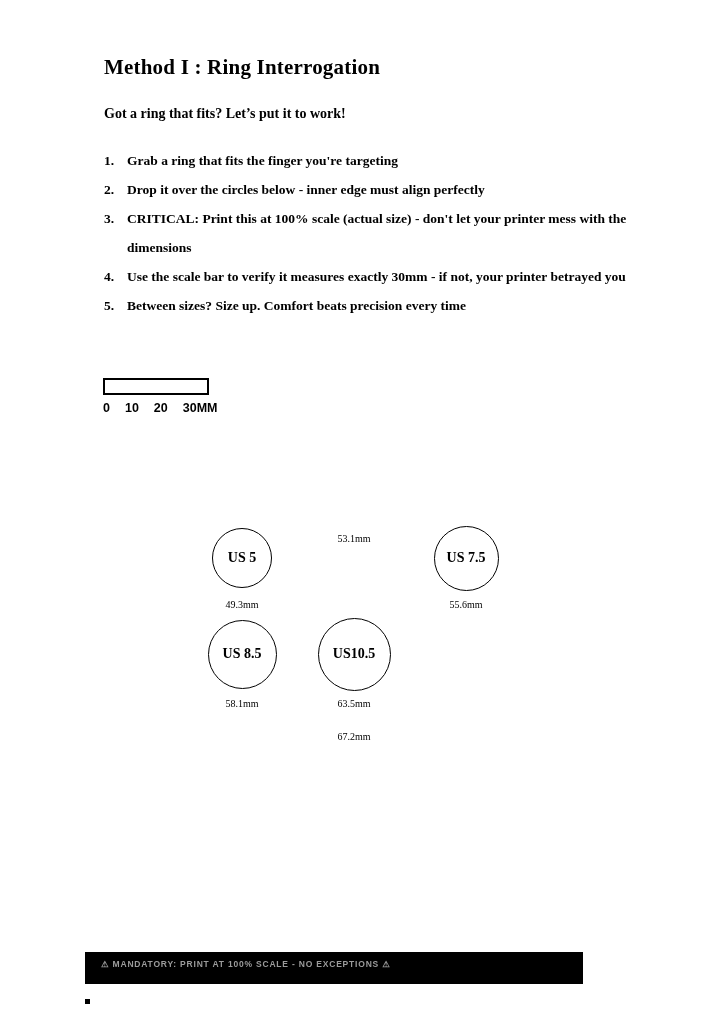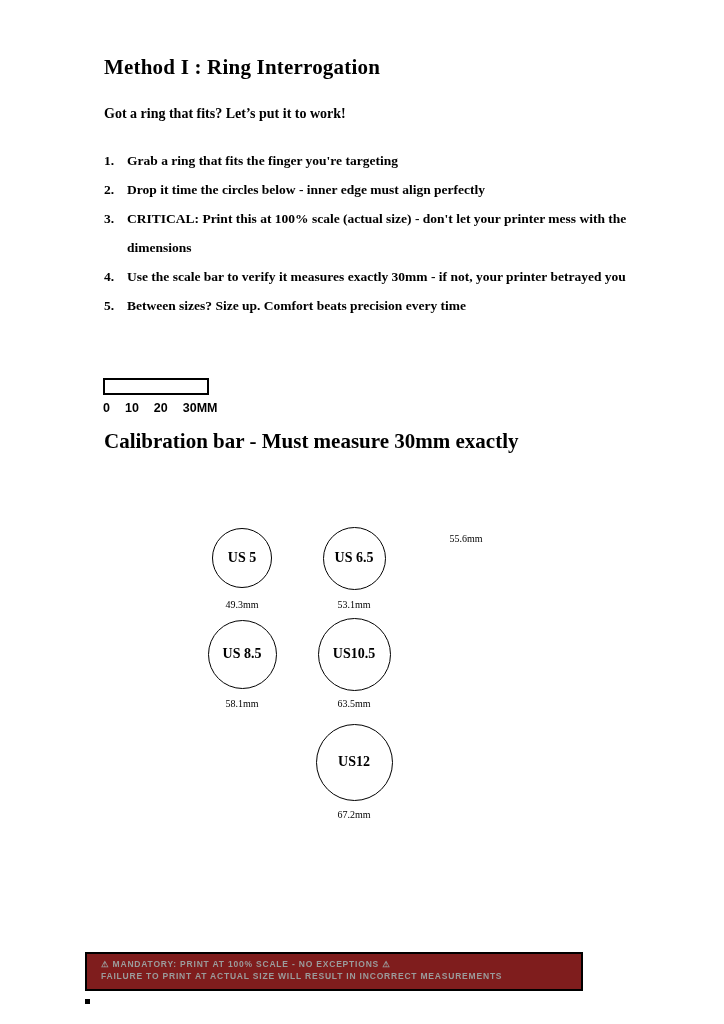--- a/index.html
+++ b/index.html
@@ -118,23 +118,23 @@
   }
   .ring-mm-label {
     margin-top: 6px;
     font-size: 10px;
     font-weight: normal;
     line-height: 16px;
   }
   .warning-box {
     position: absolute;
     left: 85px; top: 952px;
-    width: 498px; height: 39px;
+    width: 498px; height: 32px;
     border: 2px solid #000000;
-    background: #7f1d1d;
+    background: #000000;
     padding: 4px 8px 0 14px;
     font-family: "Liberation Sans", sans-serif;
     font-size: 8.5px;
     font-weight: bold;
     letter-spacing: 0.8px;
     line-height: 12px;
     color: #9b9b9b;
     overflow: hidden;
   }
   .footer-mark {
@@ -152,21 +152,21 @@
   <div class="page-title">Method I : Ring Interrogation</div>
   <div class="page-subtitle">Got a ring that fits? Let’s put it to work!</div>
 
   <div class="instructions">
     <div class="list-item">
       <span class="num">1.</span>
       <span class="txt">Grab a ring that fits the finger you're targeting</span>
     </div>
     <div class="list-item">
       <span class="num">2.</span>
-      <span class="txt">Drop it time the circles below - inner edge must align perfectly</span>
+      <span class="txt">Drop it over the circles below - inner edge must align perfectly</span>
     </div>
     <div class="list-item">
       <span class="num">3.</span>
       <span class="txt">CRITICAL: Print this at 100% scale (actual size) - don't let your printer mess with the dimensions</span>
     </div>
     <div class="list-item">
       <span class="num">4.</span>
       <span class="txt">Use the scale bar to verify it measures exactly 30mm - if not, your printer betrayed you</span>
     </div>
     <div class="list-item">
@@ -177,40 +177,39 @@
 
   <div class="cal-bar"></div>
 
   <div class="scale-labels">
     <span>0</span>
     <span>10</span>
     <span>20</span>
     <span>30MM</span>
   </div>
 
-  <div class="cal-heading">Calibration bar - Must measure 30mm exactly</div>
 
   <div class="ring-row row-1">
     <div class="ring-cell">
       <div class="circle-area">
         <div class="ring-circle d-us5">
           <span class="ring-size-label">US 5</span>
         </div>
       </div>
       <div class="ring-mm-label">49.3mm</div>
     </div>
     <div class="ring-cell">
-      <div class="circle-area">
-        <div class="ring-circle d-us65">
-          <span class="ring-size-label">US 6.5</span>
-        </div>
-      </div>
       <div class="ring-mm-label">53.1mm</div>
     </div>
     <div class="ring-cell">
+      <div class="circle-area">
+        <div class="ring-circle d-us75">
+          <span class="ring-size-label">US 7.5</span>
+        </div>
+      </div>
       <div class="ring-mm-label">55.6mm</div>
     </div>
   </div>
 
   <div class="ring-row row-2">
     <div class="ring-cell">
       <div class="circle-area">
         <div class="ring-circle d-us85">
           <span class="ring-size-label">US 8.5</span>
         </div>
@@ -222,29 +221,23 @@
         <div class="ring-circle d-us105">
           <span class="ring-size-label">US10.5</span>
         </div>
       </div>
       <div class="ring-mm-label">63.5mm</div>
     </div>
   </div>
 
   <div class="ring-row row-3">
     <div class="ring-cell">
-      <div class="circle-area">
-        <div class="ring-circle d-us12">
-          <span class="ring-size-label">US12</span>
-        </div>
-      </div>
       <div class="ring-mm-label">67.2mm</div>
     </div>
   </div>
 
   <div class="warning-box">
     <div>⚠ MANDATORY: PRINT AT 100% SCALE - NO EXCEPTIONS ⚠</div>
-    <div>FAILURE TO PRINT AT ACTUAL SIZE WILL RESULT IN INCORRECT MEASUREMENTS</div>
   </div>
 
   <div class="footer-mark"></div>
 
 </div>
 
 </body></html>

